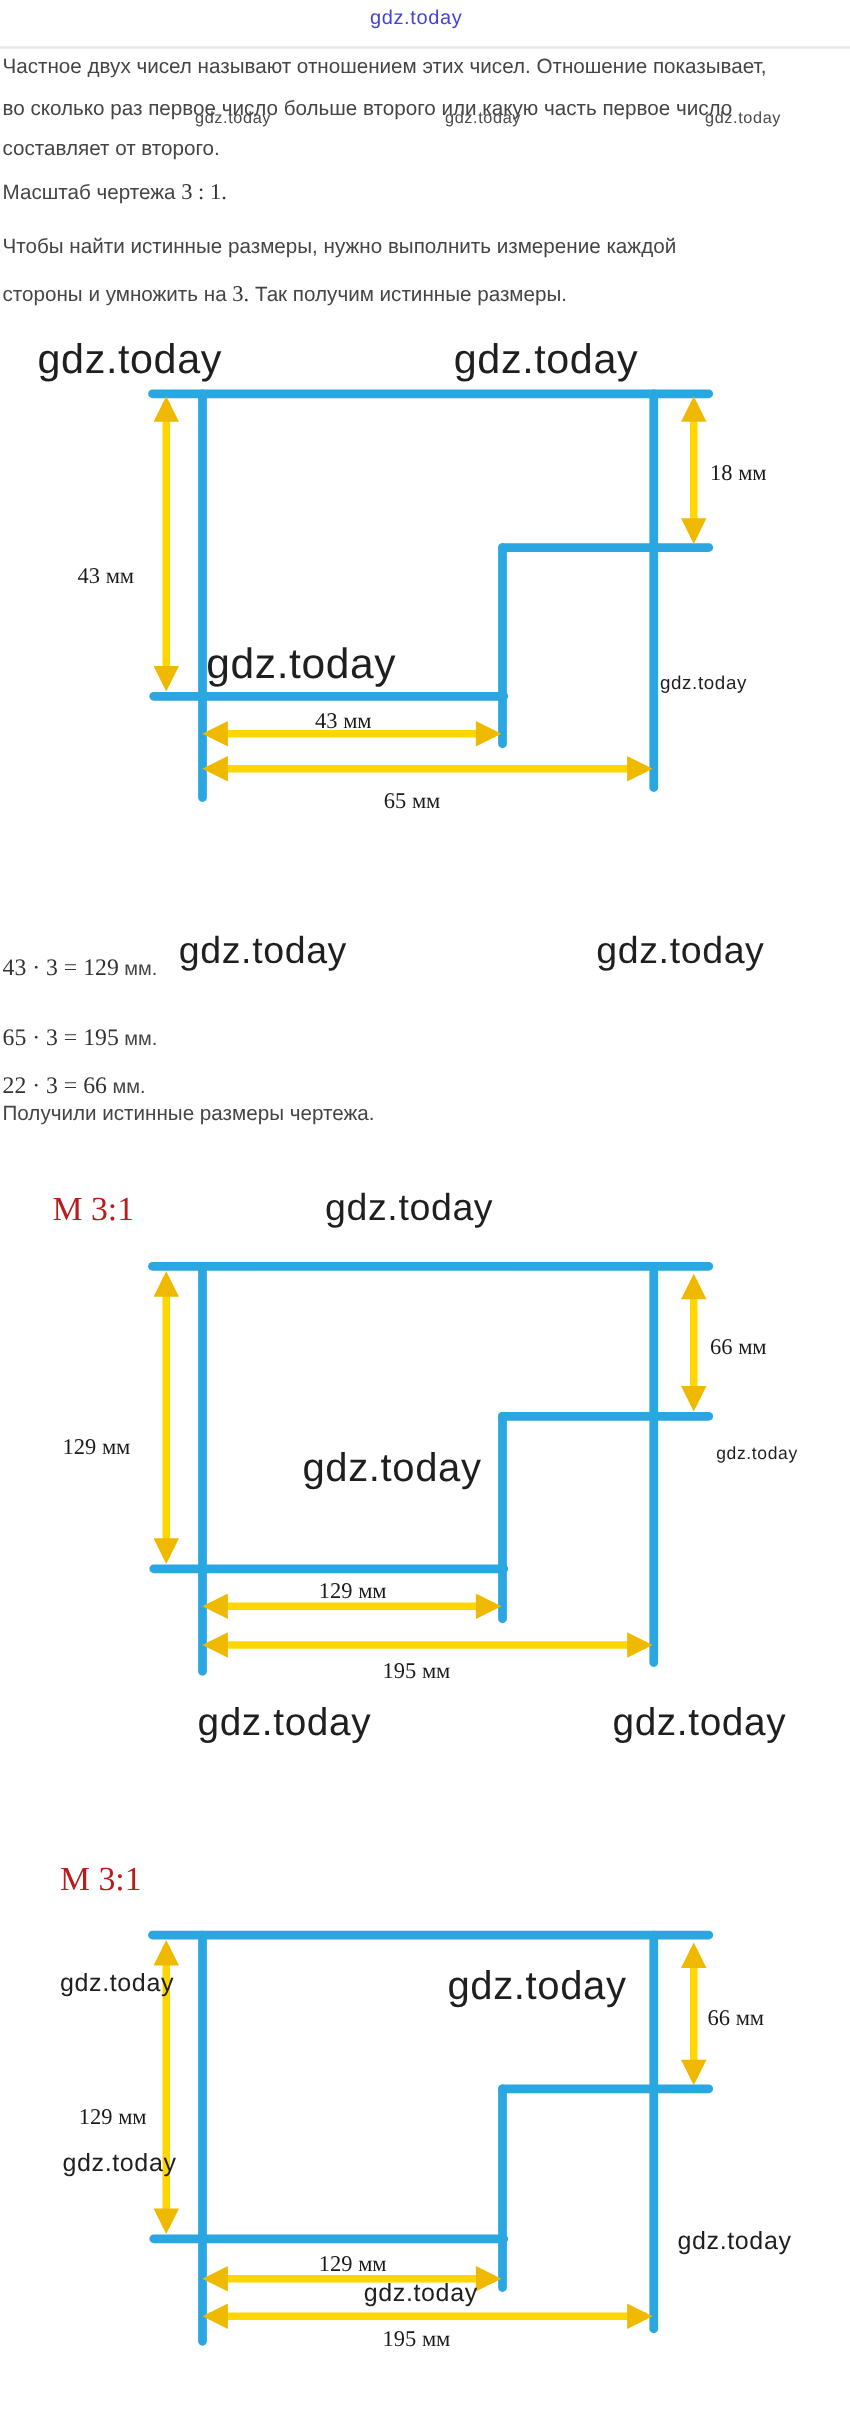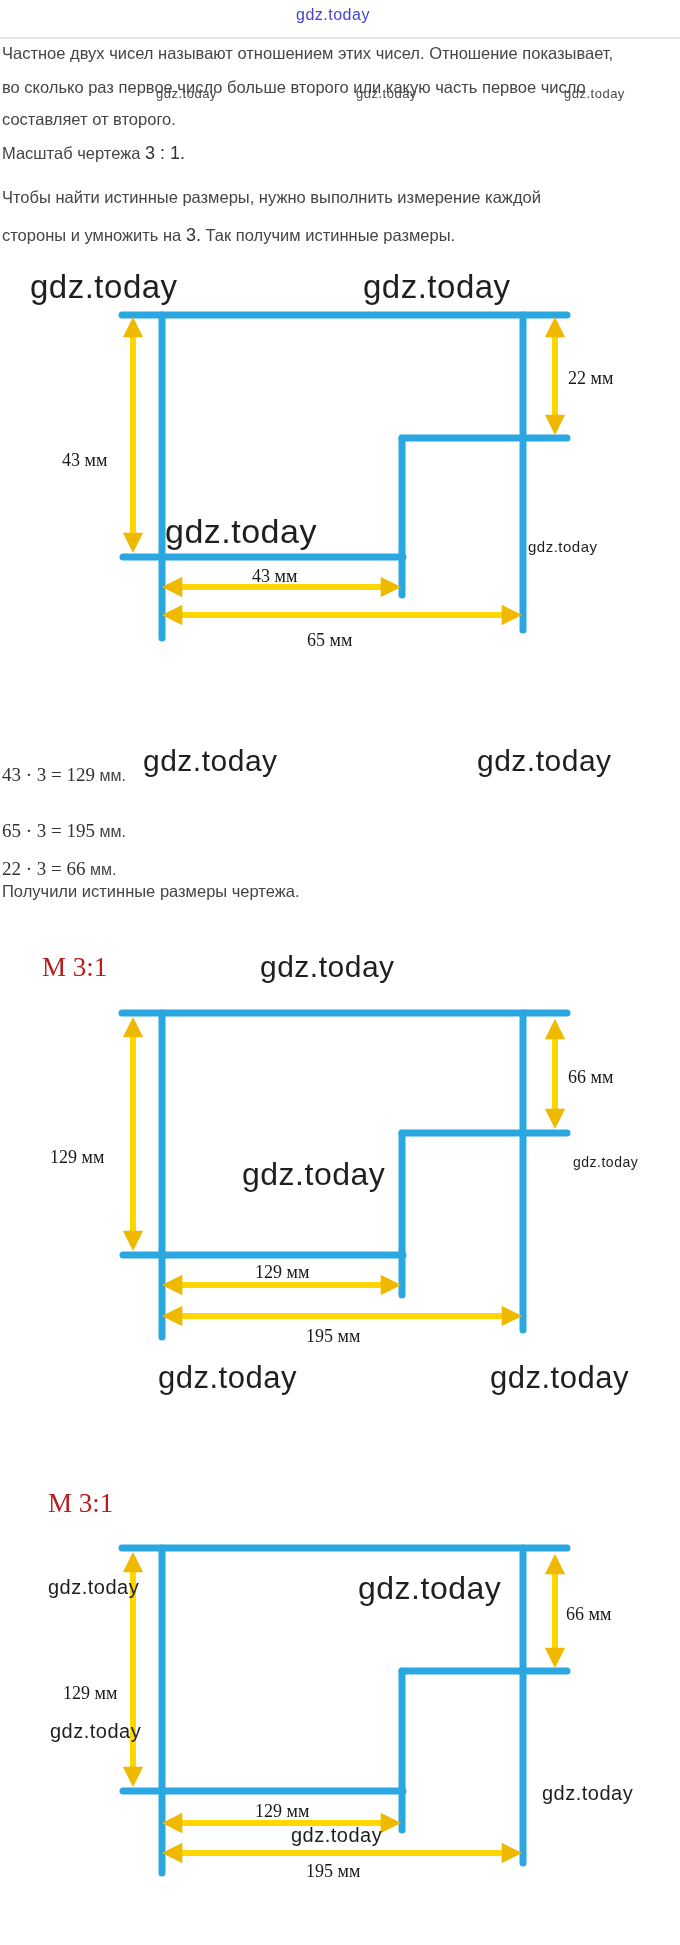--- a/index.html
+++ b/index.html
@@ -1,19 +1,19 @@
 <!DOCTYPE html>
 <html><head>
 <meta charset="utf-8">
 <style>
   html,body{margin:0;padding:0;background:#ffffff;}
   #page{position:relative;width:680px;height:1945px;background:#ffffff;overflow:hidden;
         font-family:"Liberation Sans",sans-serif;}
   .txt{position:absolute;left:2px;font-size:16.5px;line-height:1.15;color:#454545;white-space:nowrap;}
-  .math{font-family:Liberation Sans, sans-serif;color:#333333;font-size:18px;}
+  .math{font-family:Liberation Serif, serif;color:#333333;font-size:18px;}
   .mathline{position:absolute;left:2px;font-family:"Liberation Serif",serif;font-size:19px;color:#333333;white-space:nowrap;margin-top:14px;}
   .unit{font-family:"Liberation Sans",sans-serif;font-size:16px;color:#454545;}
   .wm{position:absolute;font-family:"Liberation Sans",sans-serif;font-weight:300;
       color:#1f1f1f;white-space:nowrap;letter-spacing:.5px;}
   .wm-blue{color:#4444d4;font-weight:400;}
   .wm-sm{font-size:13px;color:#4a4a4a;}
   .dim{position:absolute;font-family:"Liberation Serif",serif;font-size:18px;color:#1a1a1a;white-space:nowrap;}
   .mlabel{position:absolute;font-family:"Liberation Serif",serif;font-size:27px;color:#b91c1c;white-space:nowrap;}
   .divider{position:absolute;left:0;top:37px;width:680px;height:2px;background:#e7e7e7;}
   .fig-svg{position:absolute;left:0;top:0;}
@@ -83,21 +83,21 @@
       <line class="ar" x1="133" y1="1557" x2="133" y2="1782" marker-start="url(#ah)" marker-end="url(#ah)"></line>
       <line class="ar" x1="555" y1="1559" x2="555" y2="1663" marker-start="url(#ah)" marker-end="url(#ah)"></line>
       <line class="ar" x1="167" y1="1823" x2="396" y2="1823" marker-start="url(#ah)" marker-end="url(#ah)"></line>
       <line class="ar" x1="167" y1="1853" x2="517" y2="1853" marker-start="url(#ah)" marker-end="url(#ah)"></line>
     </g>
   </svg>
 
   <div class="wm" style="left:30px;top:268px;font-size:33px;">gdz.today</div>
   <div class="wm" style="left:363px;top:268px;font-size:33px;">gdz.today</div>
   <div class="dim" style="left:62px;top:450px;">43 мм</div>
-  <div class="dim" style="left:568px;top:368px;">22 мм</div>
+  <div class="dim" style="left:568px;top:368px;">18 мм</div>
   <div class="wm" style="left:165px;top:512px;font-size:34px;">gdz.today</div>
   <div class="wm" style="left:528px;top:538px;font-size:15px;">gdz.today</div>
   <div class="dim" style="left:252px;top:566px;">43 мм</div>
   <div class="dim" style="left:307px;top:630px;">65 мм</div>
 
   <div class="mathline" style="top:750px;"><span>43 · 3 = 129</span><span class="unit"> мм.</span></div>
   <div class="wm" style="left:143px;top:744px;font-size:30px;">gdz.today</div>
   <div class="wm" style="left:477px;top:744px;font-size:30px;">gdz.today</div>
   <div class="mathline" style="top:806px;"><span>65 · 3 = 195</span><span class="unit"> мм.</span></div>
   <div class="mathline" style="top:844px;"><span>22 · 3 = 66</span><span class="unit"> мм.</span></div>

